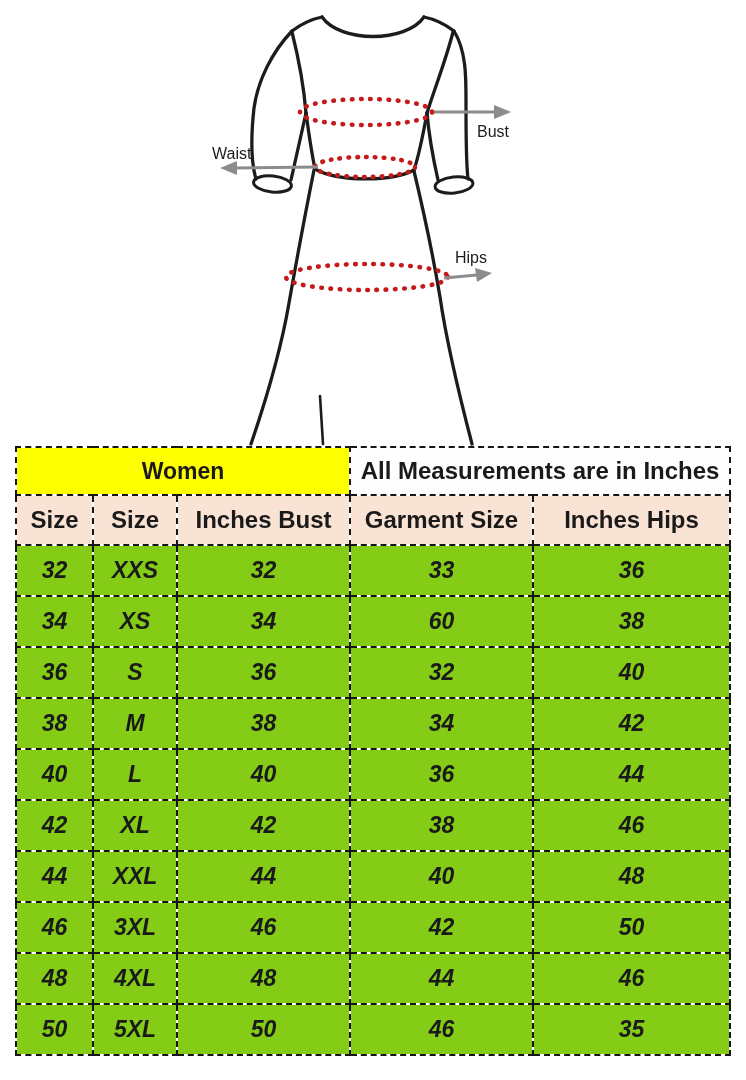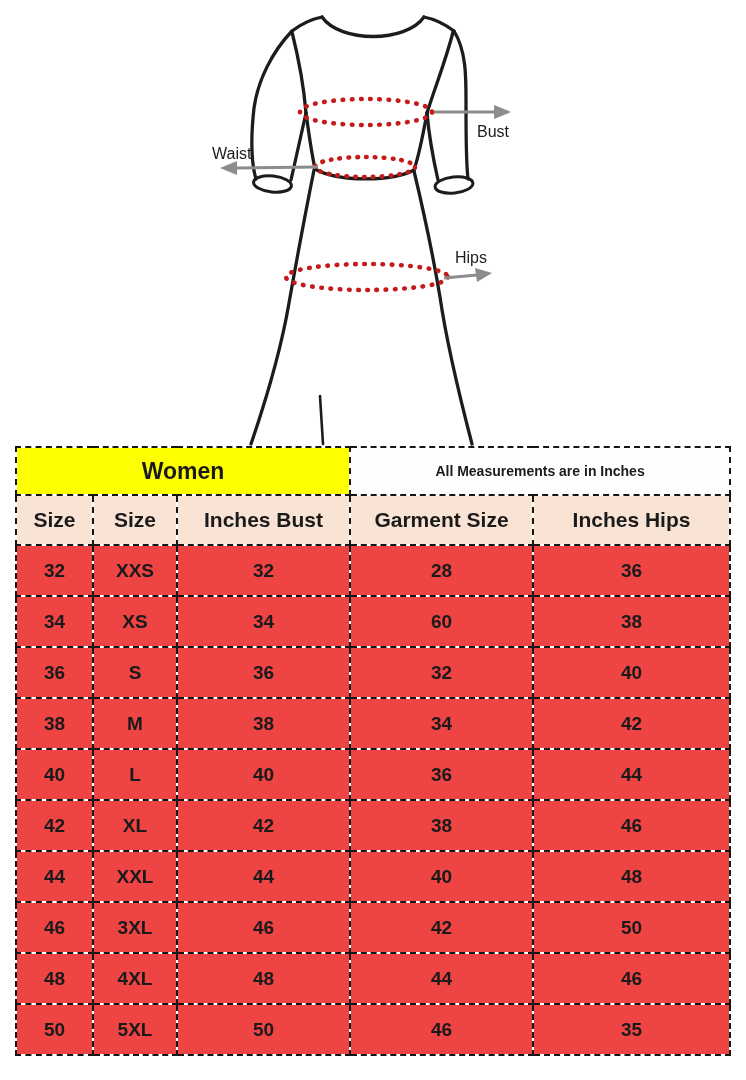--- a/index.html
+++ b/index.html
@@ -17,23 +17,23 @@
     border-collapse:collapse; table-layout:fixed;
   }
   .size-table th, .size-table td {
     border:2px dashed #161616; text-align:center; vertical-align:middle;
     color:#1a1a1a; padding:0; overflow:hidden; white-space:nowrap;
   }
   .row-group th { height:46px; }
   .row-cols th  { height:48px; }
   .size-table tbody tr { height:51px; }
   .women-header  { background:#feff00; font-size:23px; font-weight:bold; }
-  .units-header  { background:#fefefe; font-size:14px; font-weight:bold; }
-  .col-header    { background:#f9e3d4; font-size:21px; font-weight:bold; }
-  .size-table td { background:#ef4444; font-size:19px; font-weight:bold; }
+  .units-header  { background:#fefefe; font-size:24px; font-weight:bold; }
+  .col-header    { background:#f9e3d4; font-size:24px; font-weight:bold; }
+  .size-table td { background:#84cc16; font-size:23px; font-weight:bold;font-style:italic; }
 </style>
 </head>
 <body>
 
 <div class="page">
 
   <svg class="illustration" width="746" height="446" viewBox="0 0 746 446">
     <g stroke="#1c1c1c" stroke-width="3.3" fill="none" stroke-linecap="round" stroke-linejoin="round">
 
       <path d="M 322 17 C 340 43 406 43 424 17"></path>
@@ -99,21 +99,21 @@
         <th class="col-header">Inches Bust</th>
         <th class="col-header">Garment Size</th>
         <th class="col-header">Inches Hips</th>
       </tr>
     </thead>
     <tbody>
         <tr>
           <td>32</td>
           <td>XXS</td>
           <td>32</td>
-          <td>28</td>
+          <td>33</td>
           <td>36</td>
         </tr>
         <tr>
           <td>34</td>
           <td>XS</td>
           <td>34</td>
           <td>60</td>
           <td>38</td>
         </tr>
         <tr>

